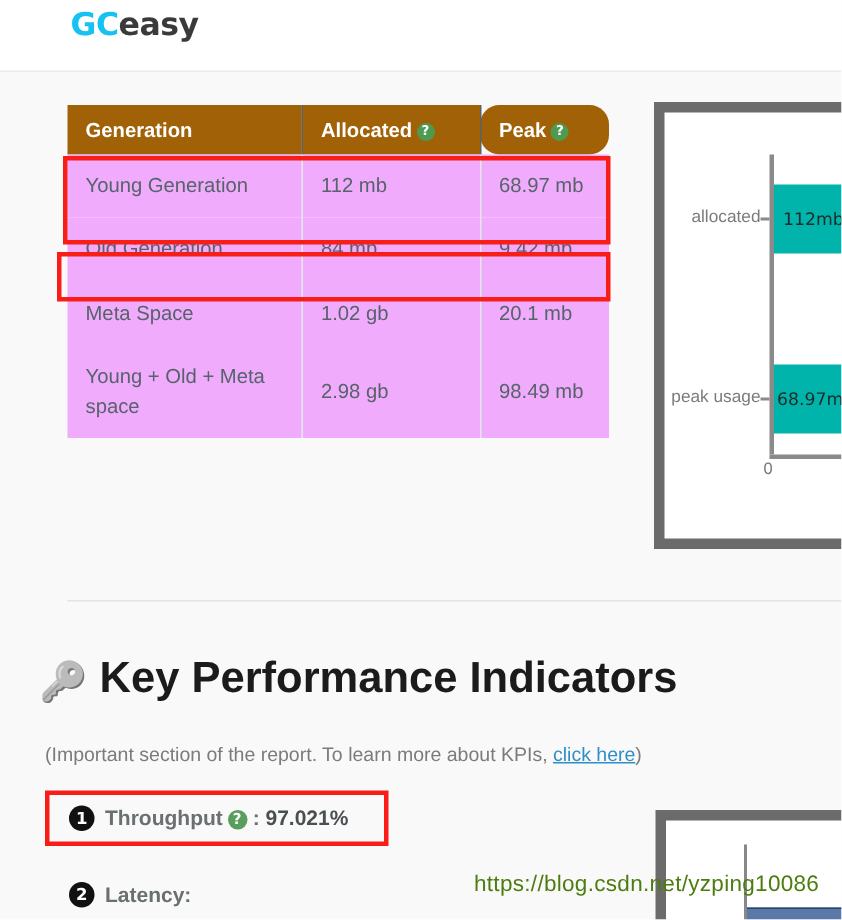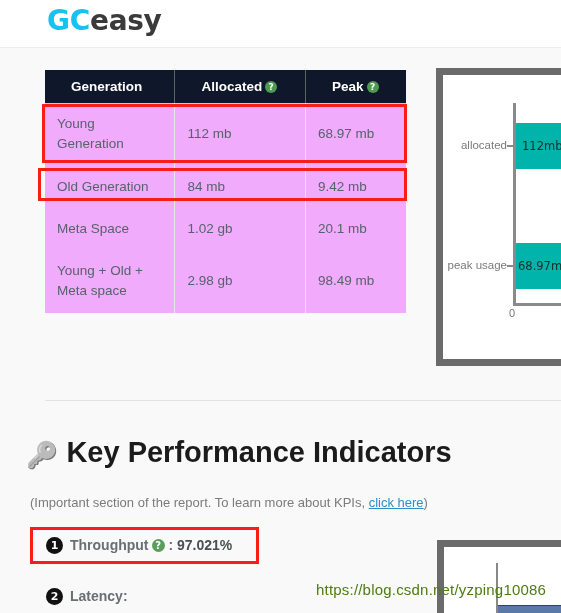--- a/index.html
+++ b/index.html
@@ -21,21 +21,21 @@
     position: absolute;
     left: 0; top: 0;
     width: 561px;
     height: 47px;
     background: #ffffff;
   }
   .logo {
     position: absolute;
     left: 47px;
     top: 4px;
-    font-size: 28px;
+    font-size: 21px;
     font-weight: bold;
     letter-spacing: -0.3px;
     font-family: "DejaVu Sans", sans-serif;
   }
   .logo .gc { color: #16c2f2; }
   .logo .easy { color: #3a3a3a; }
 
   .header-rule {
     position: absolute;
     left: 0; top: 47px;
@@ -47,30 +47,30 @@
   
   .mem-table {
     position: absolute;
     left: 45px;
     top: 70px;
     width: 361px;
     border-collapse: collapse;
     font-size: 13.5px;
   }
   .mem-table th {
-    background: #0f172a;
+    background: #a16207;
     color: #ffffff;
     font-weight: bold;
     text-align: left;
-    padding: 9px 26px;
+    padding: 9px 12px;
     font-size: 13.5px;
     border-right: 1px solid #5d6266;
     white-space: nowrap;
   }
-  .mem-table th:last-child { border-right: none; }
+  .mem-table th:last-child { border-right: none; border-radius: 13px; }
   .mem-table td {
     padding: 11px 12px;
     color: #57636b;
     vertical-align: middle;
     border-right: 1px solid #e2e7ea;
     line-height: 1.5;
   }
   .mem-table td:last-child { border-right: none; }
   .mem-table tr.odd td  { background: #f0abfc; }
   .mem-table tr.even td { background: #f0abfc; }

